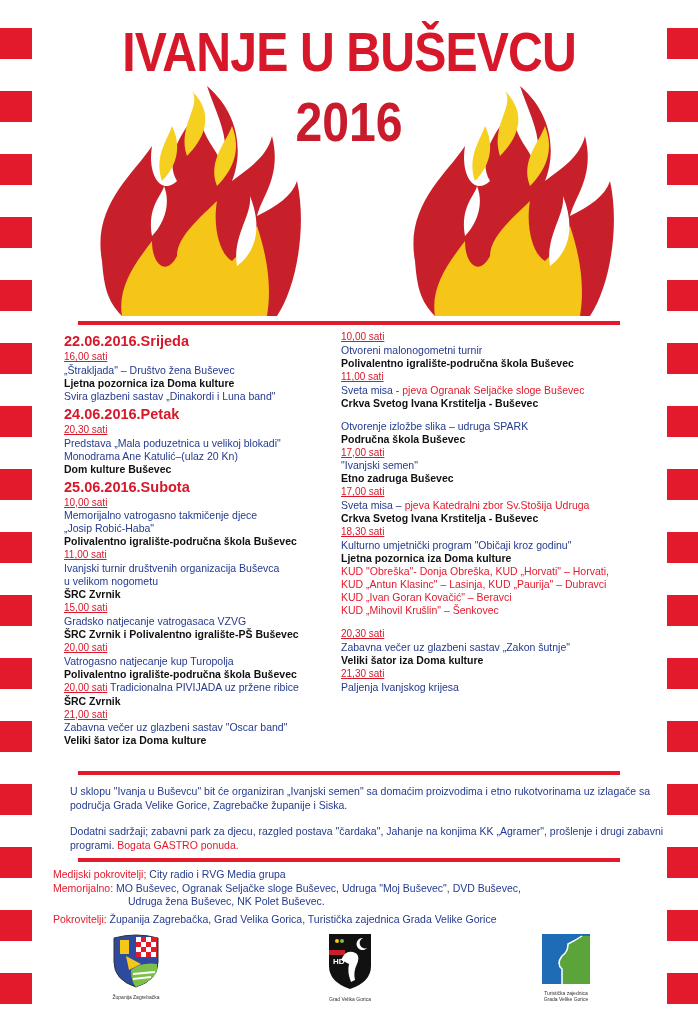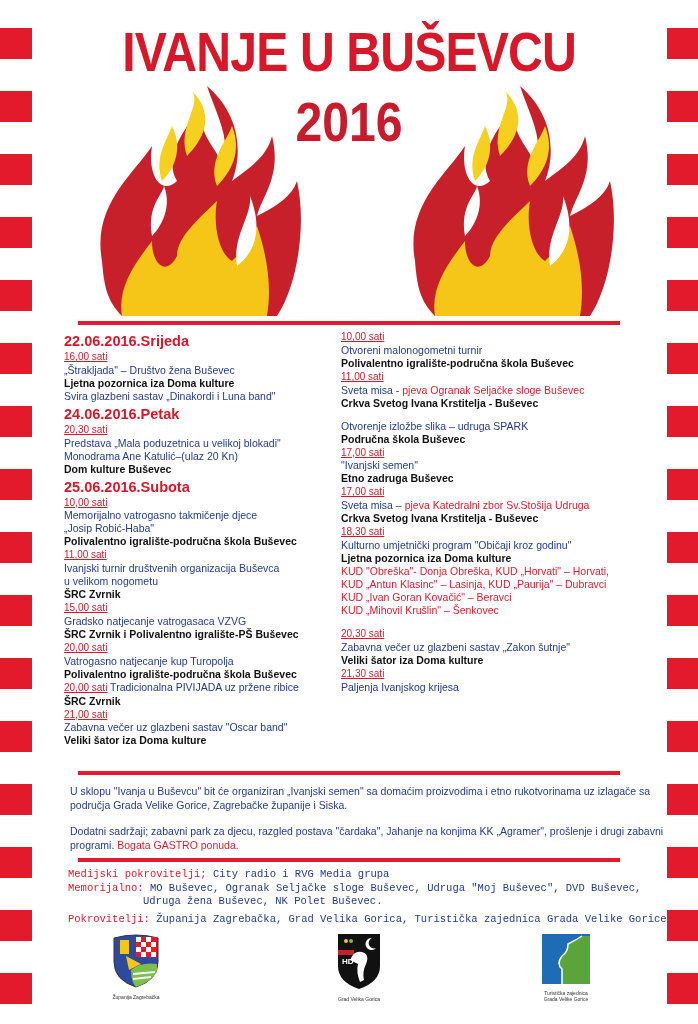--- a/index.html
+++ b/index.html
@@ -32,21 +32,21 @@
   .col { position: absolute; font-size: 10.5px; line-height: 13px; }
   .col .day { font-size: 14.5px; font-weight: bold; color: #d7182a; line-height: 18px; margin-top: 2px; }
   .col .time { color: #d7182a; text-decoration: underline; font-size: 10px; line-height: 12.8px; }
   .col .ev { color: #243a8f; }
   .col .loc { color: #111; font-weight: bold; }
   .col .red { color: #e3192c; }
   .gap { height: 10px; }
 
   .info { position: absolute; left: 70px; width: 600px; font-size: 10.5px; line-height: 13.5px; color: #243a8f; }
   .info .red { color: #e3192c; }
-  .credits { position: absolute; left: 68px; width: 600px; font-size: 10.5px; line-height: 13.5px; color: #243a8f; font-family: Liberation Mono, monospace; }
+  .credits { position: absolute; left: 53px; width: 600px; font-size: 10.5px; line-height: 13.5px; color: #243a8f; }
   .credits .lbl { color: #e3192c; }
   .indent { padding-left: 75px; }
 
   .logo { position: absolute; text-align: center; }
   .logo .cap { font-size: 5px; color: #333; line-height: 6px; margin-top: 2px; }
 </style>
 </head>
 <body>
 
 <div id="stripes">
@@ -206,21 +206,21 @@
         <rect x="40" y="20" width="5" height="5"></rect>
     </g>
     <rect x="9" y="8" width="9" height="14" fill="#f5c518"></rect>
     <path d="M15 24 L30 32 L18 38 Z" fill="#f5c518"></path>
     <path d="M20 38 Q30 30 46 32 L46 40 Q40 50 25 55 Q20 50 20 38 Z" fill="#7cbf4a"></path>
     <path d="M22 42 L44 40 M22 47 L40 45" stroke="#fff" stroke-width="2"></path>
   </svg>
   <div class="cap">Županija Zagrebačka</div>
 </div>
 
-<div class="logo" style="left:334px; top:932px; width:50px;">
+<div class="logo" style="left:325px; top:932px; width:50px;">
   <svg width="46" height="58" viewBox="0 0 46 58">
     <path d="M2 2 L44 2 L44 34 Q44 50 23 57 Q2 50 2 34 Z" fill="#111"></path>
     <rect x="2" y="18" width="16" height="5" fill="#c8202b"></rect>
     <path d="M36 6 A6 6 0 1 0 40 16 A5 5 0 1 1 36 6 Z" fill="#fff"></path>
     <path d="M14 28 Q18 18 26 20 Q34 22 30 32 Q26 40 28 48 L24 50 Q20 40 22 32 Z" fill="#fff"></path>
     <text x="6" y="32" font-size="8" fill="#fff" font-family="Liberation Sans, sans-serif" font-weight="bold">HD</text>
     <circle cx="10" cy="9" r="2" fill="#f5c518"></circle>
       <circle cx="15" cy="9" r="2" fill="#7cbf4a"></circle>
   </svg>
   <div class="cap">Grad Velika Gorica</div>

